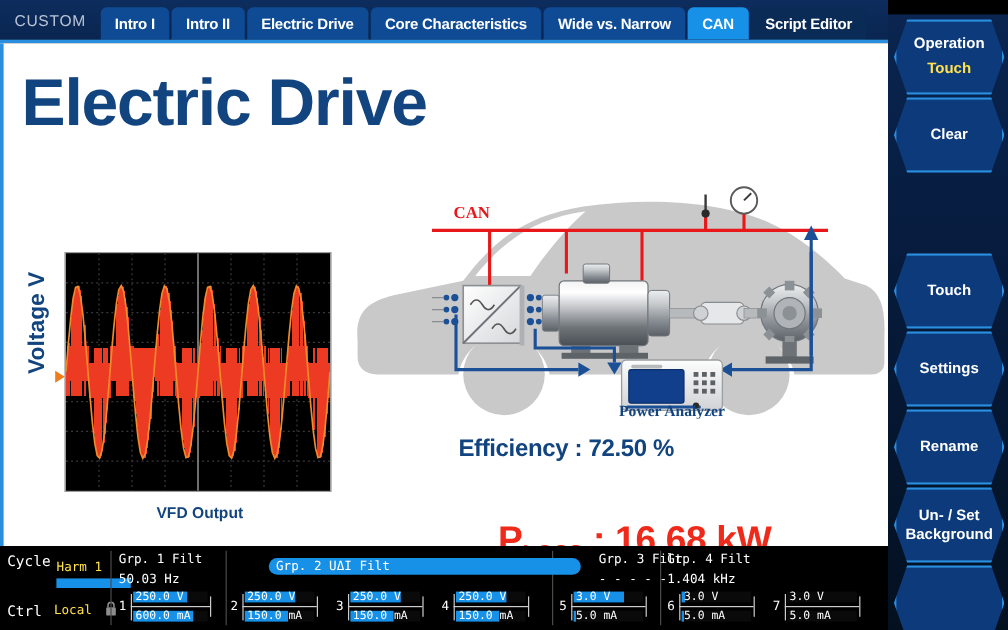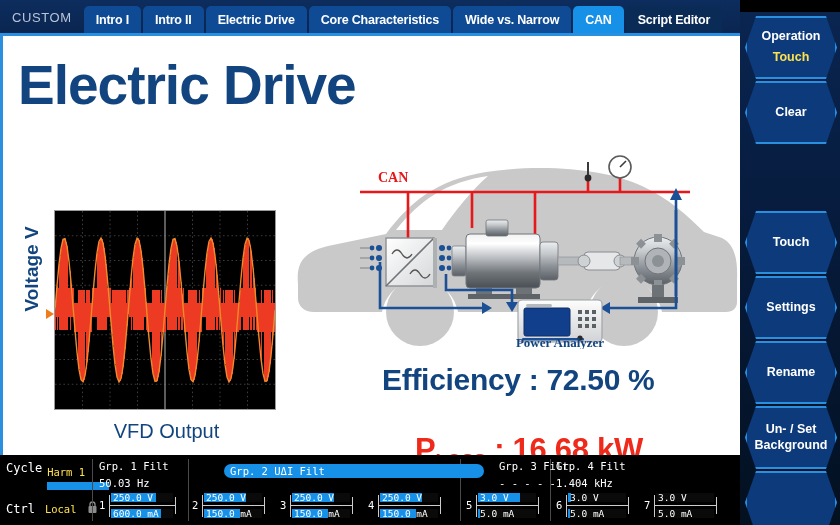--- a/index.html
+++ b/index.html
@@ -57,27 +57,27 @@
   #scope{
     position:absolute; left:40px; top:4px; width:222px; height:200px;
     background:#000; border:1px solid #9a9a9a;
   }
   #cursor{
     position:absolute; left:32px; top:103px; width:0;height:0;
     border-left:8px solid #ef7d1a; border-top:5px solid transparent; border-bottom:5px solid transparent;
   }
   #vfd-label{
     position:absolute; left:40px; top:214px; width:225px; text-align:center;
-    font-size:20px; font-weight:normal; color:#12447f;
+    font-size:13px; font-weight:bold; color:#12447f;
   }
 
   
   #eff{
     position:absolute; left:382px; top:327px;
-    font-size:30px; font-weight:bold; color:#12447f; letter-spacing:-.3px;
+    font-size:20px; font-weight:bold; color:#12447f; letter-spacing:-.3px;
   }
   #ploss{
     position:absolute; left:415px; top:396px;
     font-size:31px; font-weight:bold; color:#ef2a1b; letter-spacing:-.3px;
   }
   #ploss sub{ font-size:19px; }
 
   
   #status{
     position:absolute; left:0; top:455px; width:740px; height:70px;

